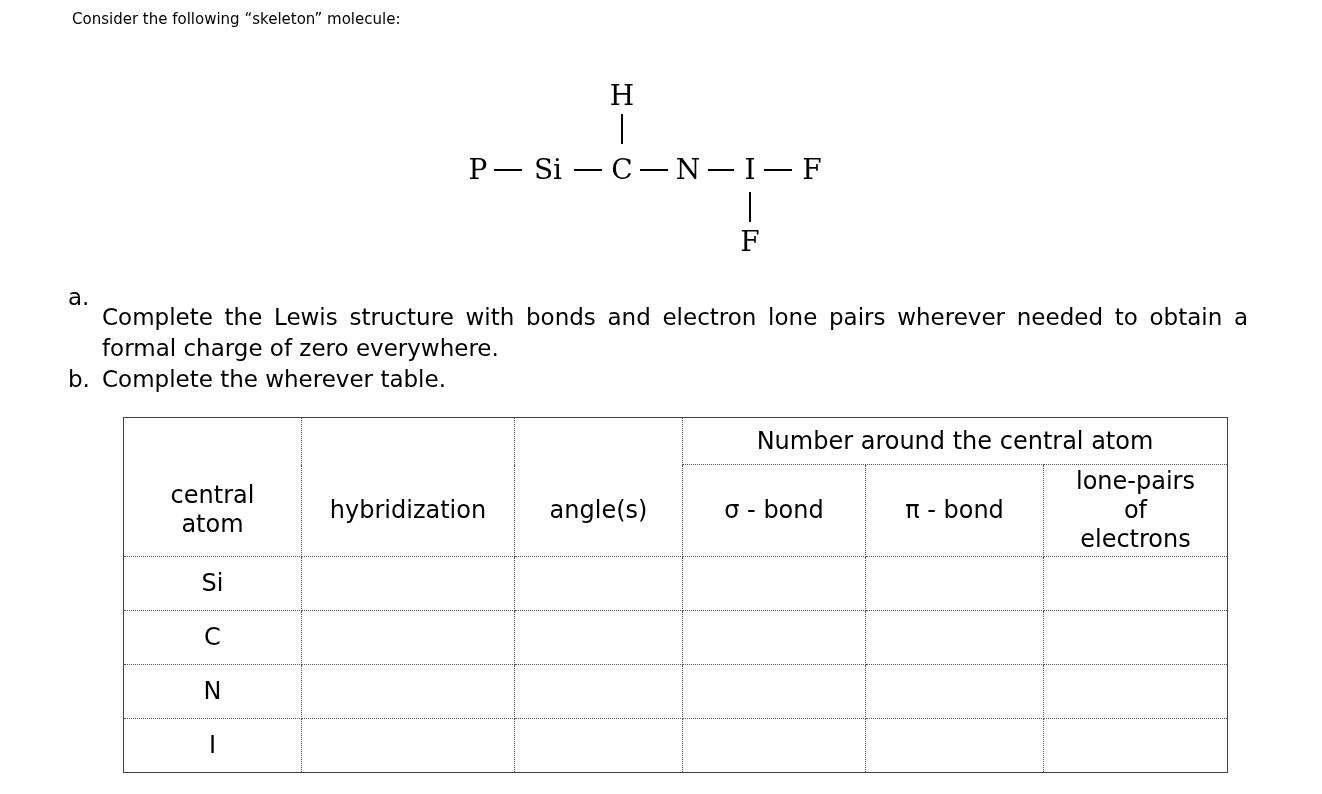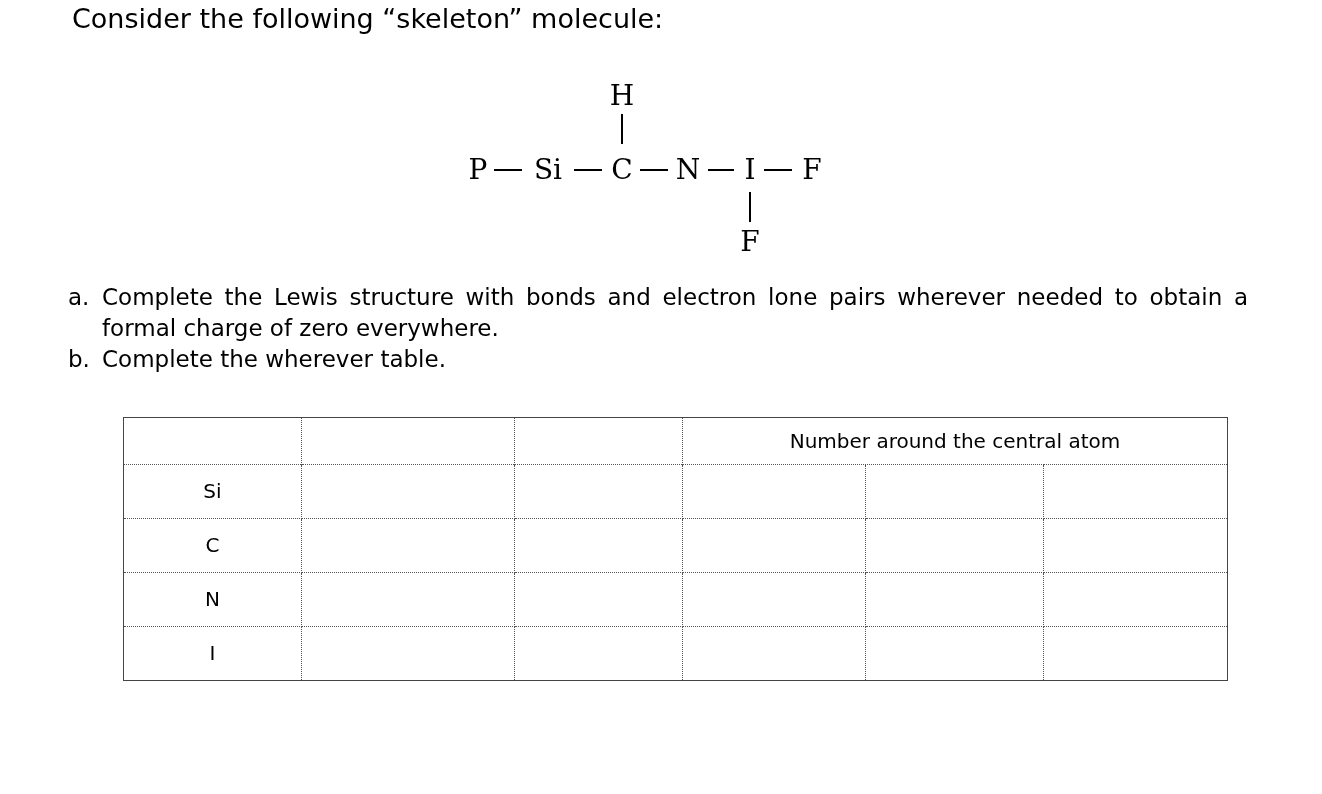--- a/index.html
+++ b/index.html
@@ -17,21 +17,21 @@
   }
   .page {
     position: relative;
     width: 1322px;
     height: 794px;
   }
   .intro {
     position: absolute;
     left: 72px;
     top: 4px;
-    font-size: 27px;
+    font-size: 15px;
     line-height: 30px;
     white-space: nowrap;
   }
 
   
   .molecule {
     position: absolute;
     left: 430px;
     top: 70px;
     width: 460px;
@@ -74,33 +74,34 @@
   .qmark {
     width: 34px;
     flex: 0 0 34px;
   }
   .qtext {
     flex: 1 1 auto;
   }
   .justify {
     text-align: justify;
     text-align-last: left;
+    margin-top: 20px;
   }
 
   
   .tablewrap {
     position: absolute;
     left: 123px;
     top: 417px;
     width: 1104px;
   }
   table.grid {
     border-collapse: collapse;
     width: 1104px;
-    font-size: 20px;
+    font-size: 24px;
     table-layout: fixed;
   }
   table.grid td {
     border: 1px dotted #555;
     text-align: center;
     vertical-align: middle;
     padding: 2px 4px;
     line-height: 29px;
   }
   .solid-top { border-top: 1px solid #444 !important; }
@@ -173,20 +174,35 @@
           <col class="col-pi">
           <col class="col-lp">
       </colgroup>
       <tbody>
         <tr class="hdr-tall">
           <td class="solid-top solid-left" style="border-bottom:none;"></td>
           <td class="solid-top" style="border-bottom:none;"></td>
           <td class="solid-top" style="border-bottom:none;"></td>
           <td class="solid-top solid-right hdr-group" colspan="3">Number around the central atom</td>
         </tr>
+        <tr>
+          <td class="solid-left no-border-top">
+            <div>central</div>
+            <div>atom</div>
+          </td>
+          <td class="no-border-top">hybridization</td>
+          <td class="no-border-top">angle(s)</td>
+          <td>σ - bond</td>
+          <td>π - bond</td>
+          <td class="solid-right">
+            <div>lone-pairs</div>
+            <div>of</div>
+            <div>electrons</div>
+          </td>
+        </tr>
 
         <tr class="rowh">
           <td class="solid-left">Si</td>
           <td class="blank-cell"></td>
           <td class="blank-cell"></td>
           <td class="blank-cell"></td>
           <td class="blank-cell"></td>
           <td class="blank-cell solid-right"></td>
         </tr>
         <tr class="rowh">

